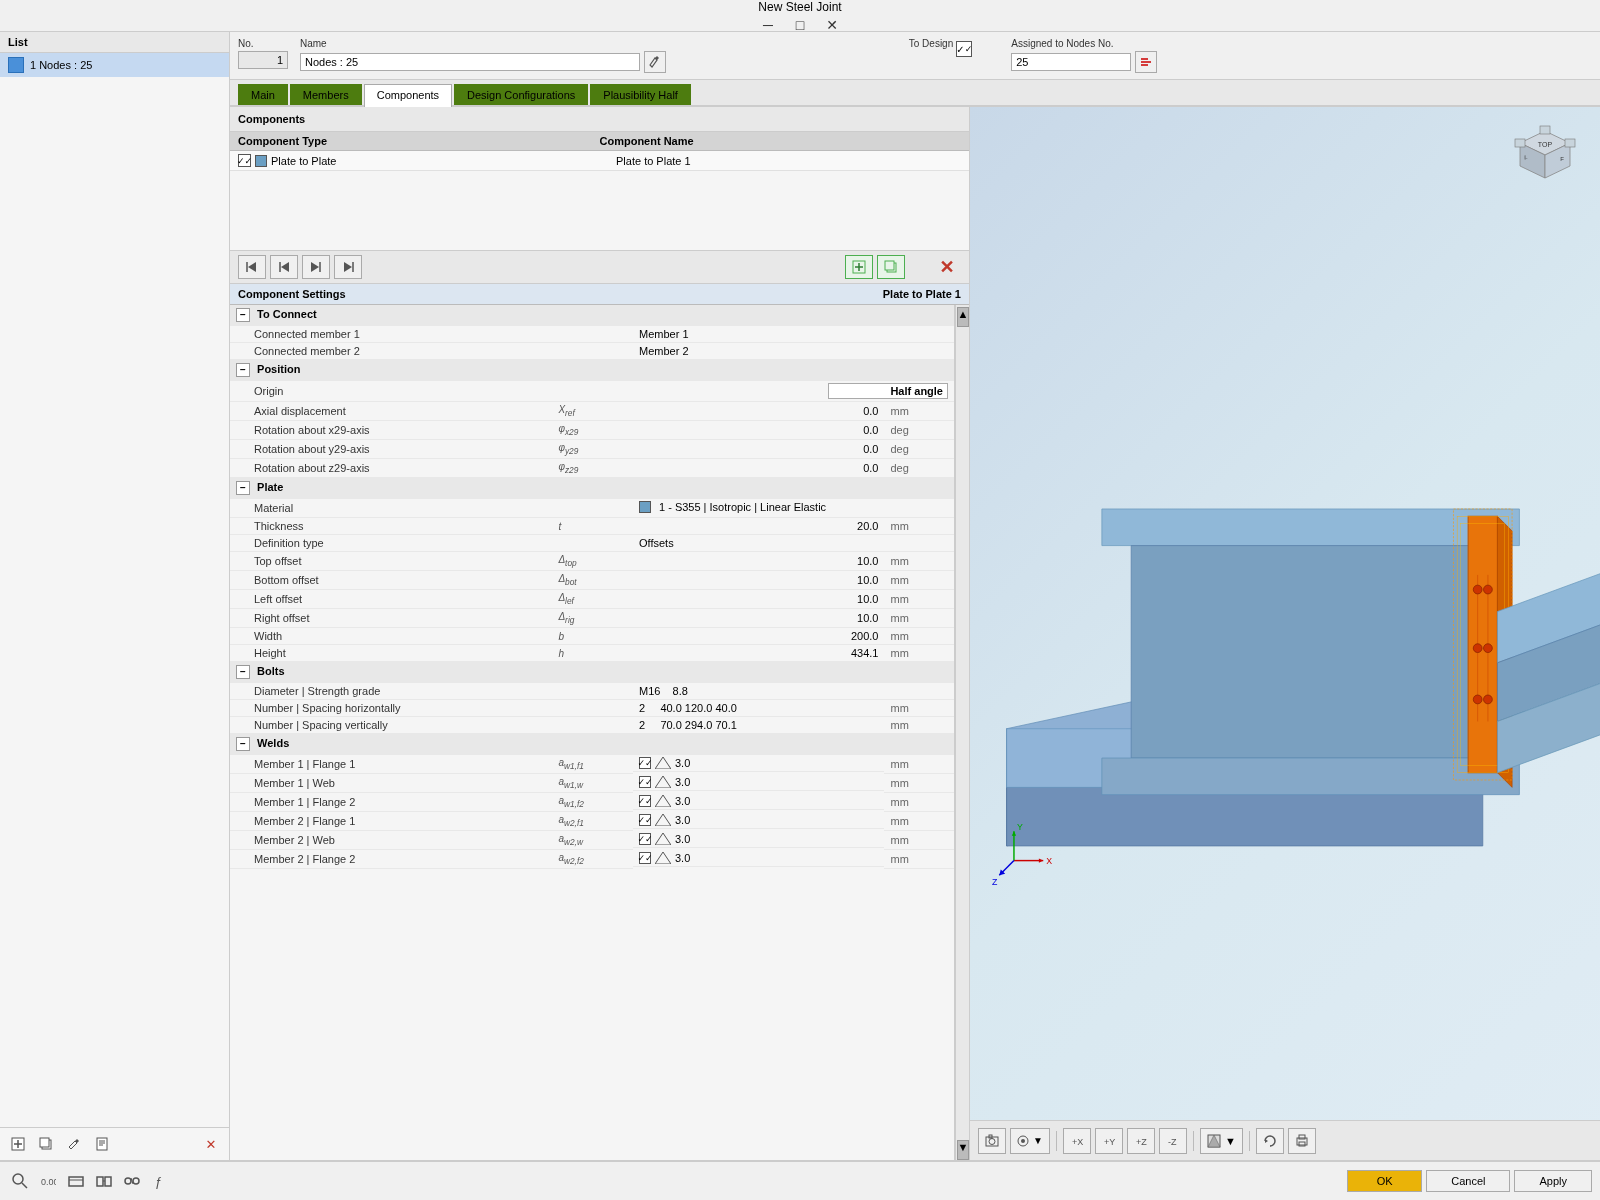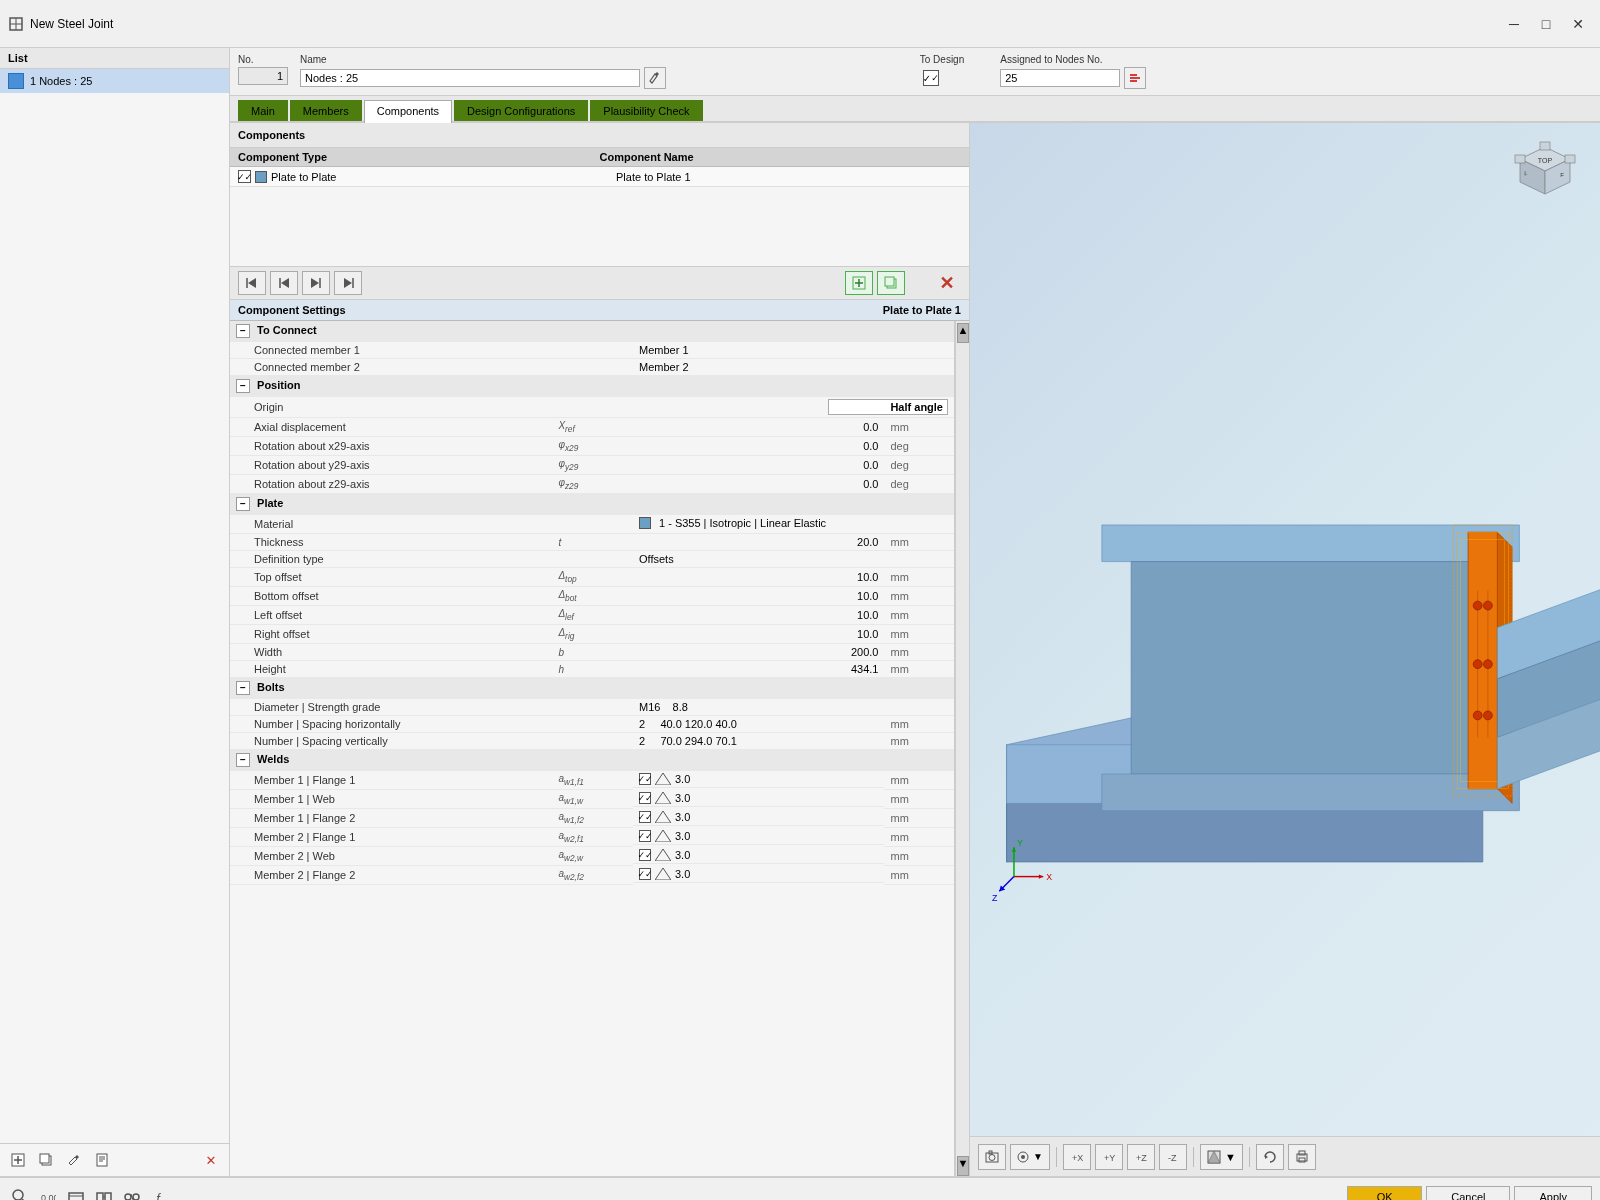--- a/index.html
+++ b/index.html
@@ -1,26 +1,27 @@
 <!DOCTYPE html>
 <html><head>
   <meta charset="utf-8">
   <style>
     * { box-sizing: border-box; margin: 0; padding: 0; }
     body { font-family: 'Segoe UI', Arial, sans-serif; font-size: 11px; background: #f0f0f0; width: 1600px; height: 1200px; overflow: hidden; }
 
     
     .titlebar {
       background: #f0f0f0;
-      height: 48px;
+      height: 32px;
       display: flex;
       align-items: center;
       padding: 0 8px;
       border-bottom: 1px solid #ccc;
       user-select: none;
+      flex-direction: column;
     }
     .titlebar-controls { display: flex; gap: 4px; }
     .titlebar-btn {
       width: 28px; height: 22px;
       background: none; border: none; cursor: pointer;
       display: flex; align-items: center; justify-content: center;
       font-size: 14px; color: #333;
     }
 
     
@@ -95,21 +96,21 @@
       margin-right: 12px;
     }
     .form-label { font-size: 10px; color: #333; margin-bottom: 2px; }
     .form-input {
       border: 1px solid #aaa;
       padding: 2px 4px;
       font-size: 11px;
       background: white;
     }
     .form-input-narrow { width: 50px; text-align: right; }
-    .to-design-group { display: flex; flex-direction: column; margin-right: 12px; }
+    .to-design-group { display: flex; flex-direction: row; margin-right: 12px; }
     .assigned-group { display: flex; flex-direction: column; flex: 1; }
     .assigned-inner { display: flex; align-items: center; gap: 4px; }
 
     
     .tabs {
       display: flex;
       background: #e8e8e8;
       border-bottom: 2px solid #ccc;
       padding: 4px 8px 0;
     }
@@ -444,21 +445,21 @@
           </button>
         </div>
       </div>
     </div>
 
     <div class="tabs">
       <div class="tab">Main</div>
       <div class="tab">Members</div>
       <div class="tab active">Components</div>
       <div class="tab">Design Configurations</div>
-      <div class="tab">Plausibility Check</div>
+      <div class="tab">Plausibility Half</div>
     </div>
 
     <div class="content-area">
 
       <div class="settings-panel">
 
         <div class="components-header">Components</div>
 
         <div class="component-table-header">
           <span class="component-type-col">Component Type</span>

